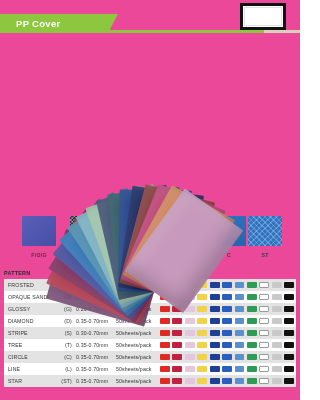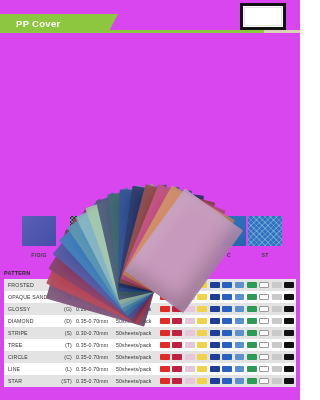--- a/index.html
+++ b/index.html
@@ -2,21 +2,21 @@
 <html><head>
 <meta charset="utf-8">
 <style>
   * { box-sizing: border-box; margin: 0; padding: 0; }
   html, body {
     width: 300px; height: 400px;
     background: #ffffff;
     font-family: "Liberation Sans", sans-serif;
     overflow: hidden;
   }
-  #page { position: relative; width: 300px; height: 400px; background: #d946ef; }
+  #page { position: relative; width: 300px; height: 400px; background: #ec4899; }
 
   
   .header { position: relative; width: 300px; height: 40px; }
   .banner-rule {
     position: absolute; left: 0; top: 30px; width: 264px; height: 3px;
     background: #8DC63F;
   }
   .banner-rule-tail {
     position: absolute; left: 264px; top: 30px; width: 36px; height: 3px;
     background: #d8d0b8;

